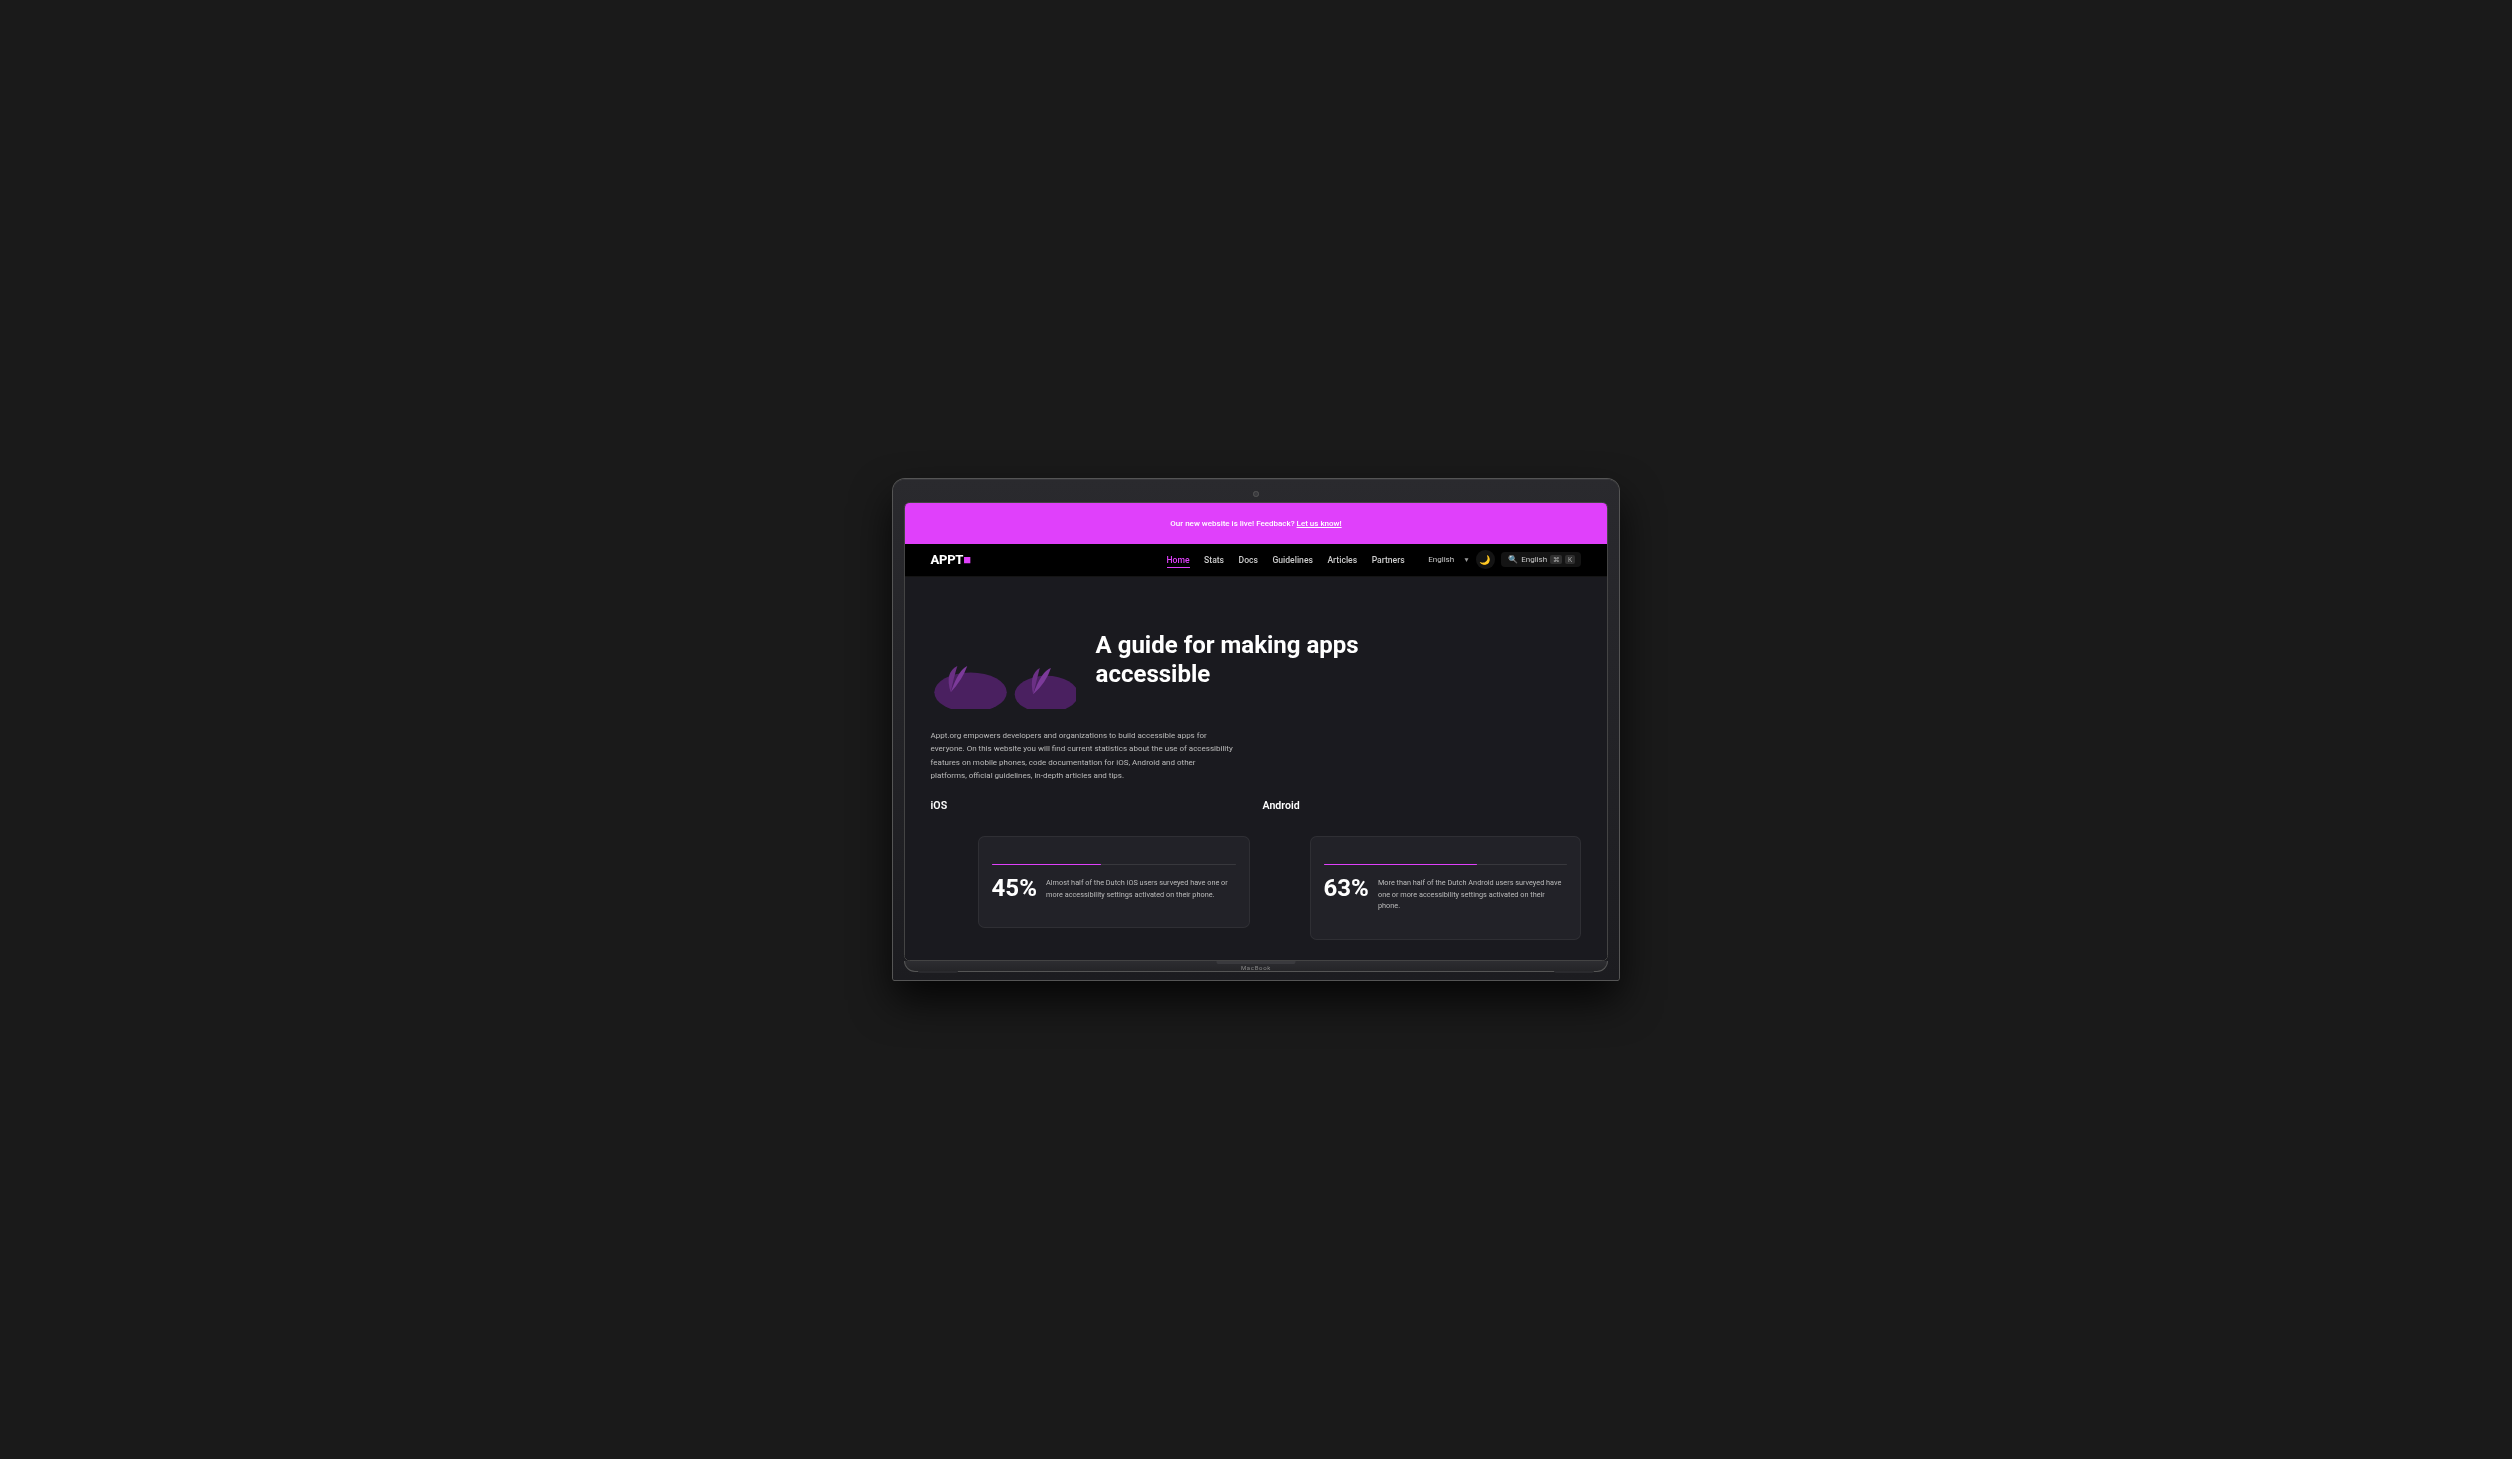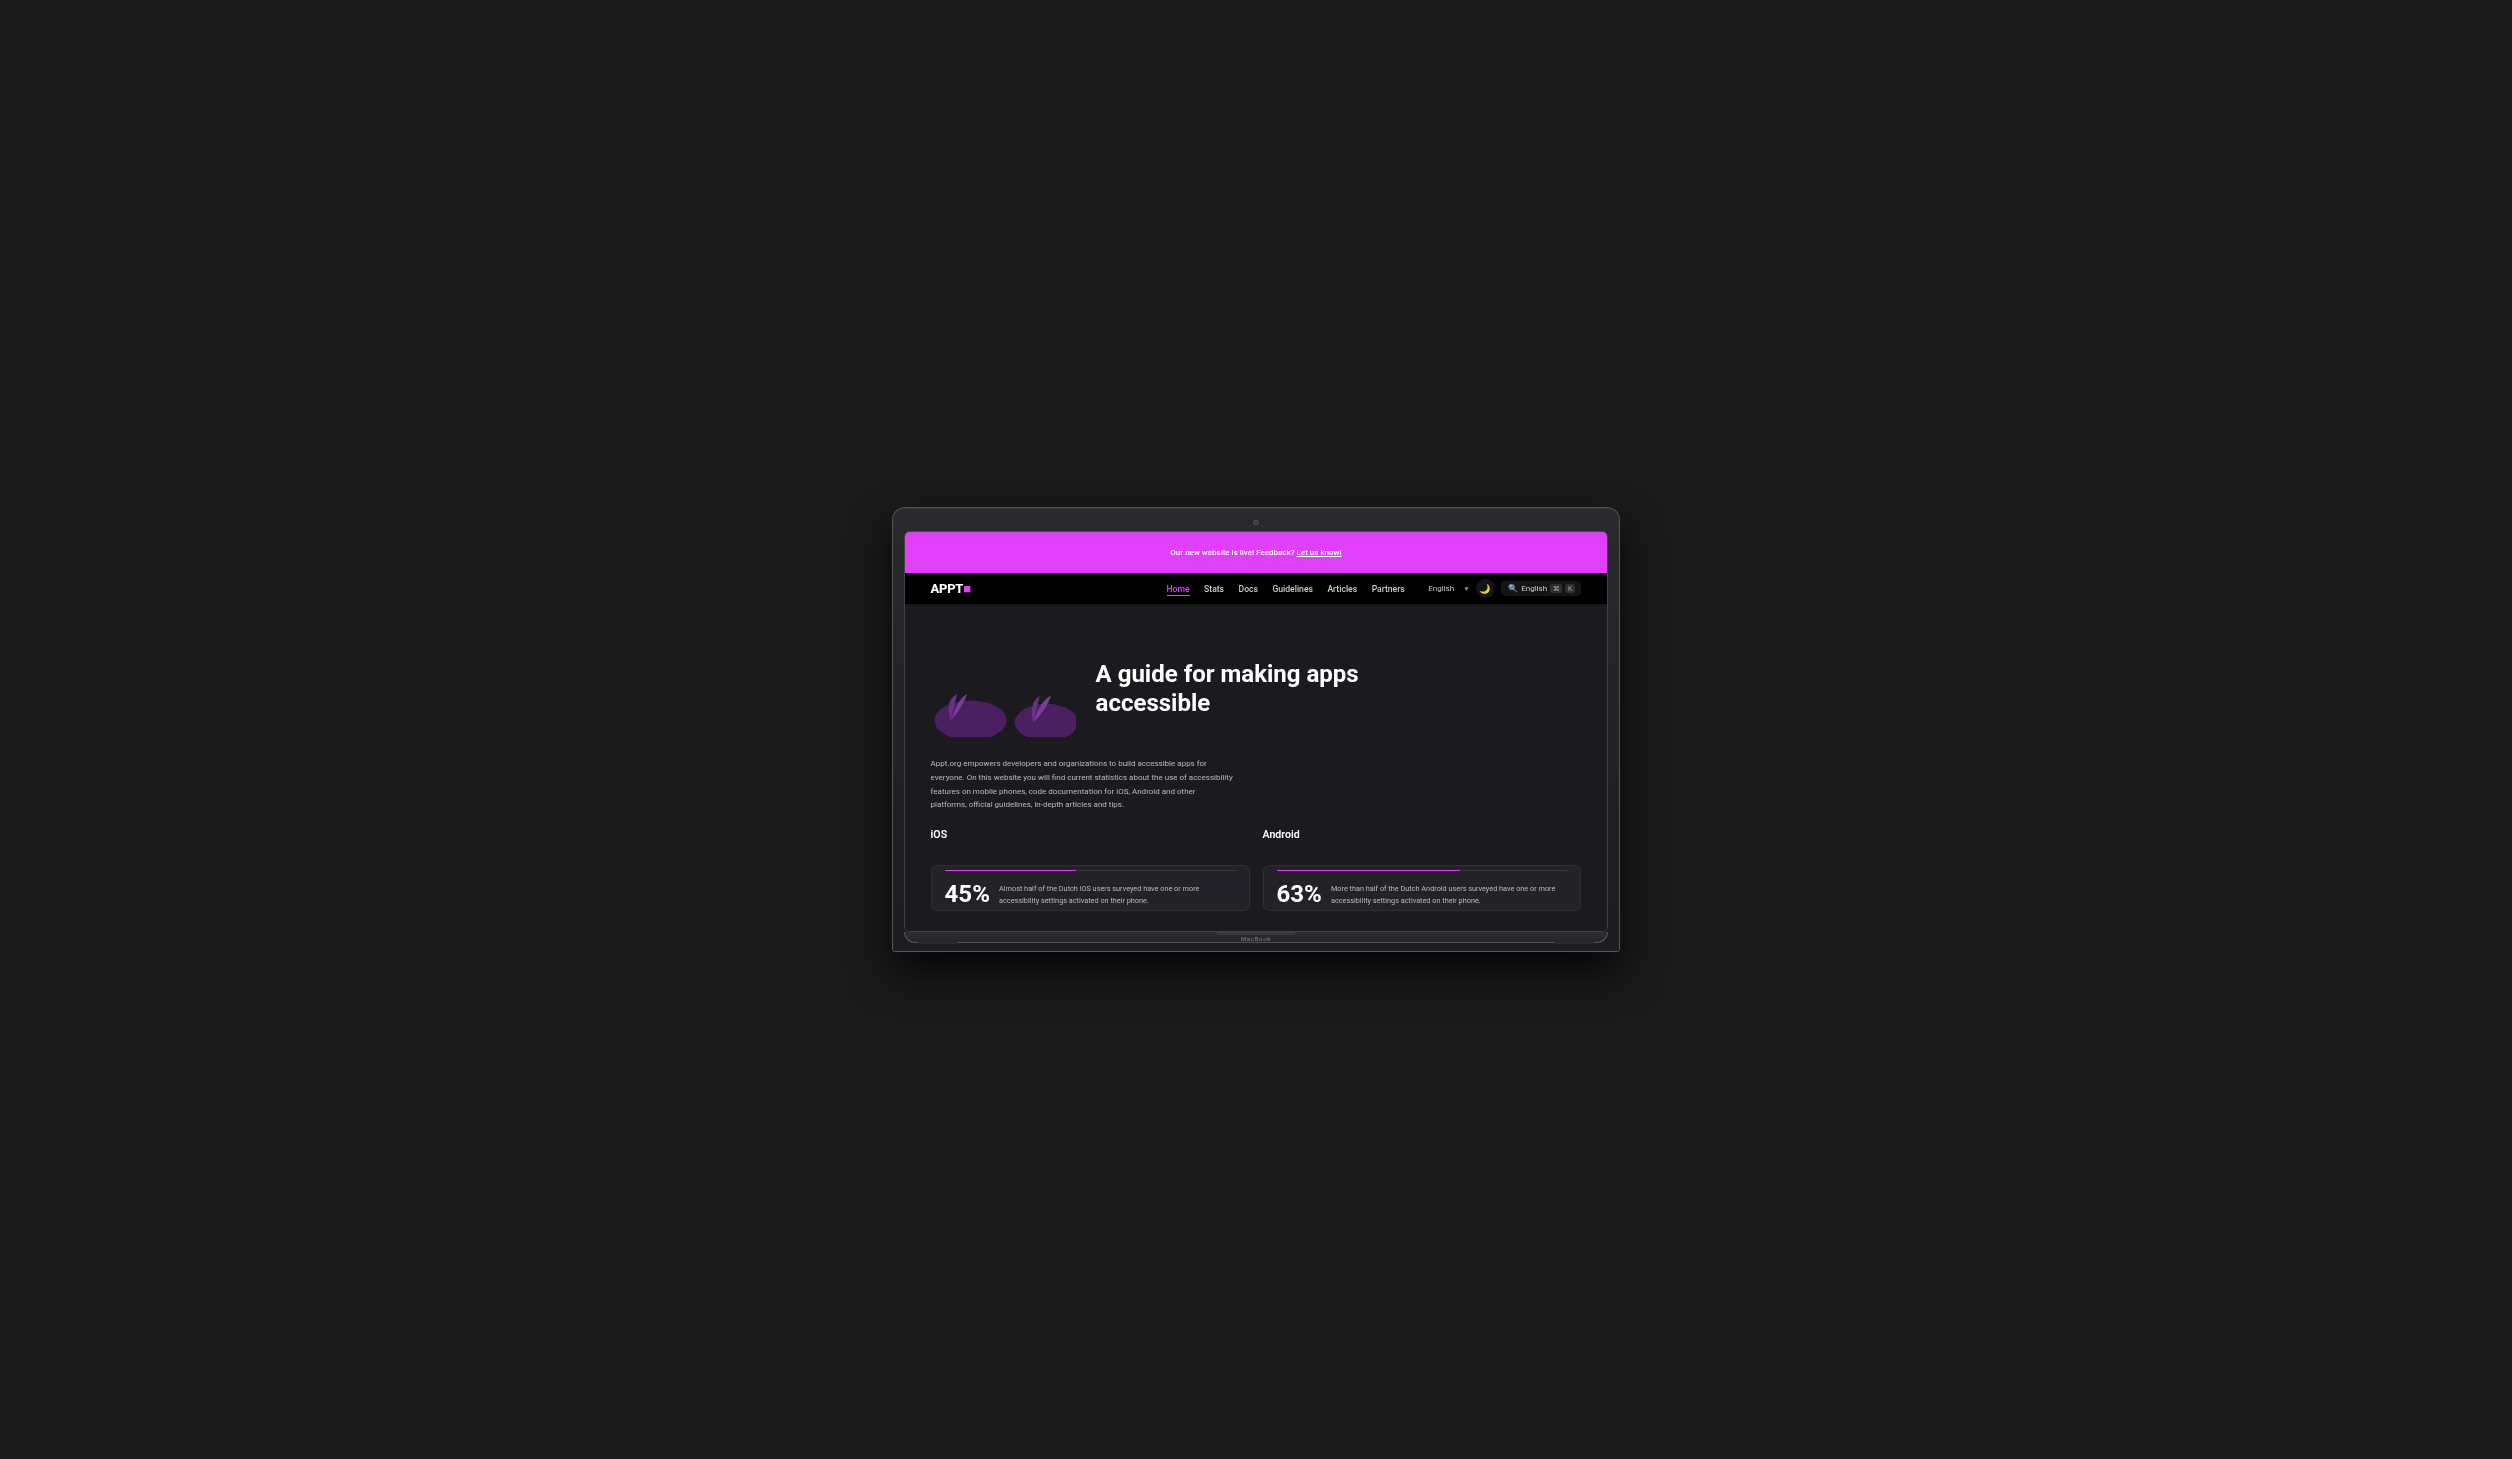--- a/index.html
+++ b/index.html
@@ -221,22 +221,23 @@
     .stat-group-title {
       font-size: 10.6px;
       font-weight: 600;
       color: #fff;
       margin-bottom: 24px;
     }
 
     .stat-card {
       background: #222228;
       border-radius: 6.6px;
-      padding: 4px 13px;
+      padding: 27px 13px;
       border: 0.7px solid rgba(255,255,255,0.06);
+      margin-left: 47px;
     }
 
     .stat-bar {
       height: 1.3px;
       background: rgba(255,255,255,0.1);
       border-radius: 1.3px;
       margin-bottom: 10.6px;
       position: relative;
       overflow: visible;
     }

